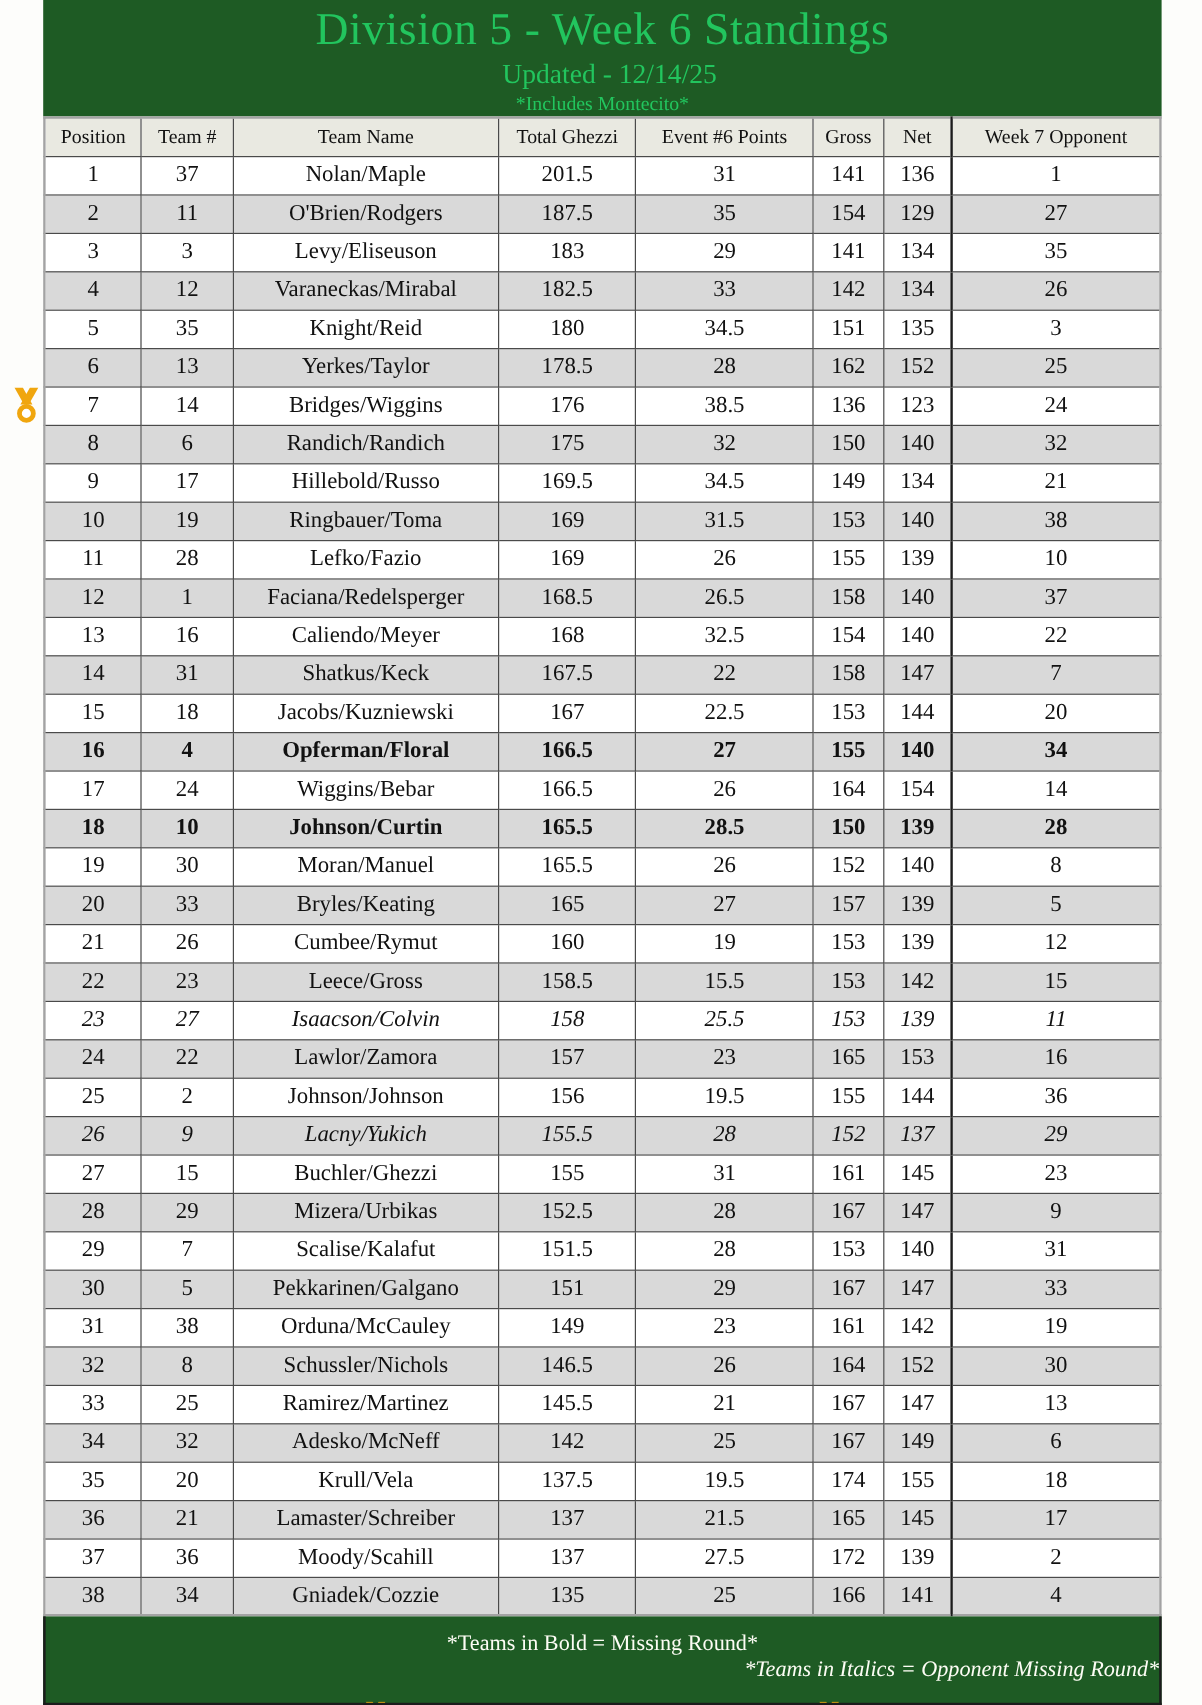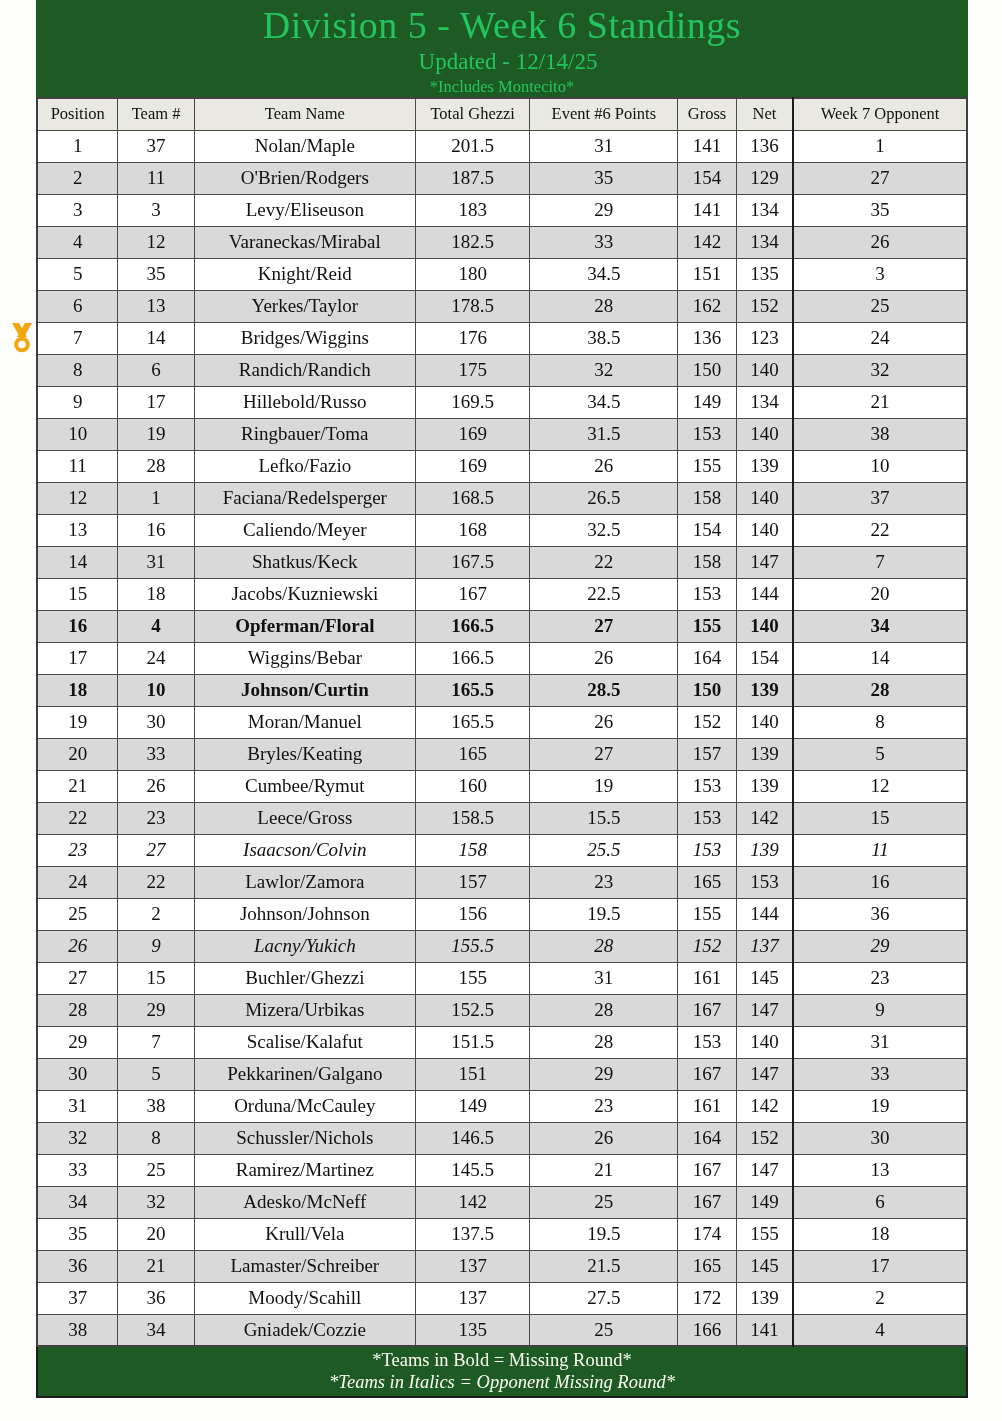--- a/index.html
+++ b/index.html
@@ -44,21 +44,21 @@
   .title-band .note {
     font-size: 16.5px;
     line-height: 21px;
   }
 
   
   table.standings {
     width: 100%;
     border-collapse: collapse;
     table-layout: fixed;
-    border: 2px solid #404040;
+    border: 2px solid #a3a3a3;
   }
   table.standings th, table.standings td {
     border: 1px solid #4a4a4a;
     text-align: center;
     vertical-align: middle;
     height: 32px;
     color: #111;
     overflow: hidden;
     white-space: nowrap;
   }
@@ -80,28 +80,28 @@
   col.c-ev6   { width: 15.9%; }
   col.c-gross { width: 6.3%; }
   col.c-net   { width: 6.1%; }
   col.c-opp   { width: 18.7%; }
 
   
   .footer-band {
     background: var(--green, #1e5b24);
     border: 2px solid #1c1c1c;
     border-top: none;
-    height: 51px;
+    height: 74px;
     color: #fdfdf5;
     text-align: center;
-    padding-top: 2px;
+    padding-top: 12px;
     overflow: hidden;
   }
   .footer-band .legend-line { font-size: 18.5px; line-height: 22px; }
-  .footer-band .legend-italic { font-style: italic; }
+  .footer-band .legend-italic { font-style: italic; text-align: right; }
   .footer-band .medal-line {
     display: flex;
     align-items: center;
     justify-content: center;
     line-height: 23px;
   }
   .footer-band .medal-line span { margin: 16px 72px; font-size: 18.5px; }
 
   
   .row-medal {

